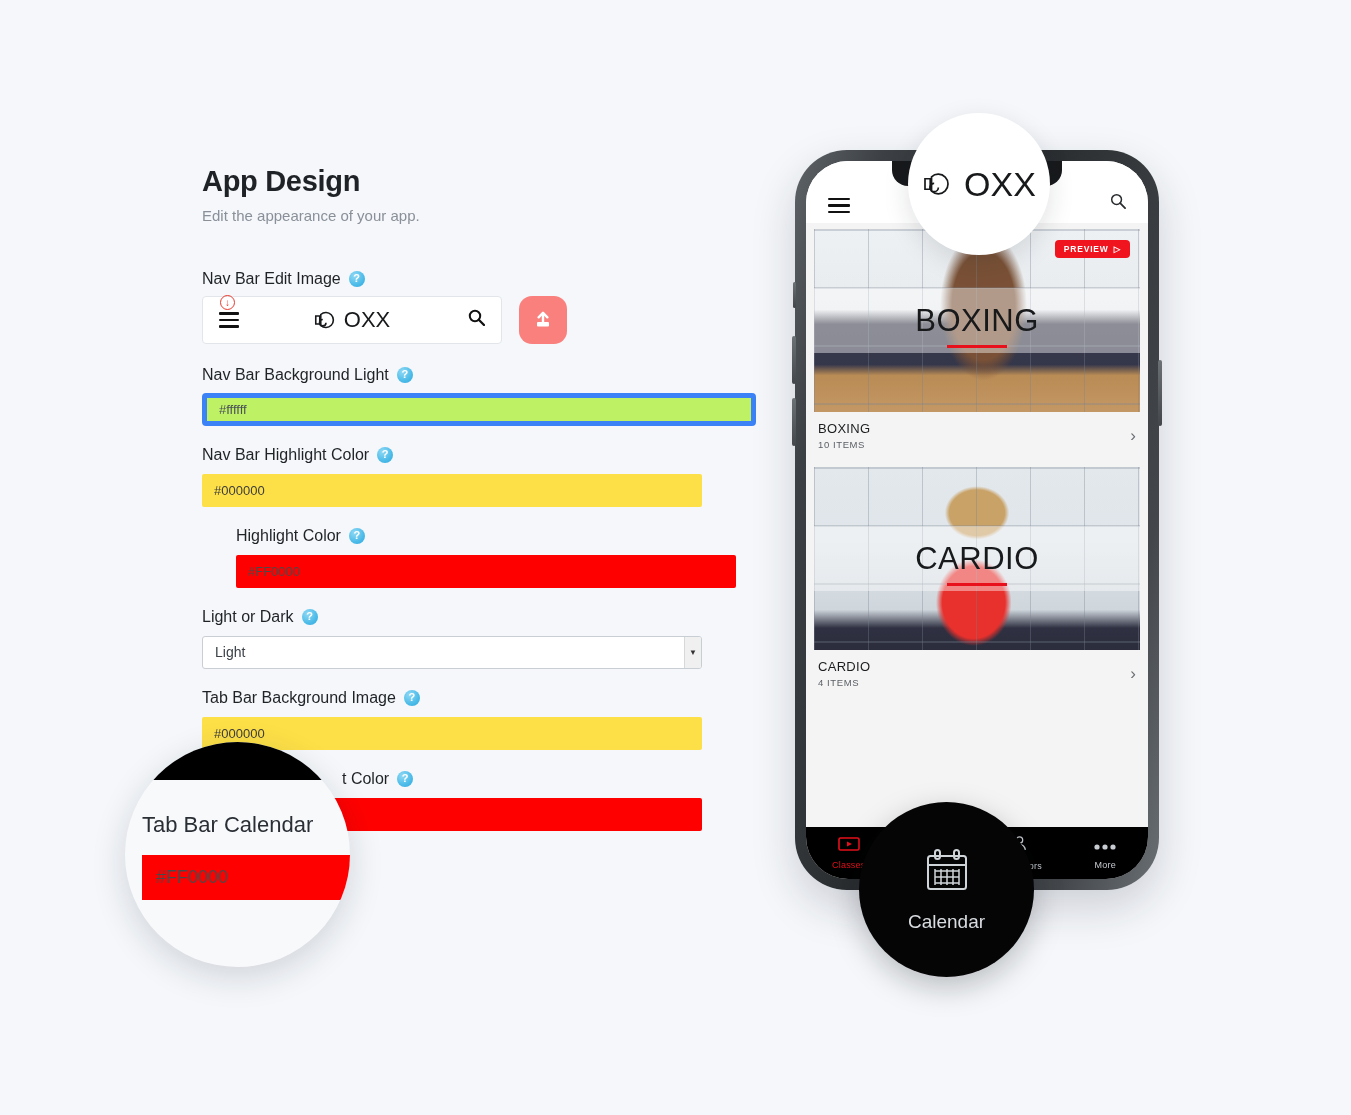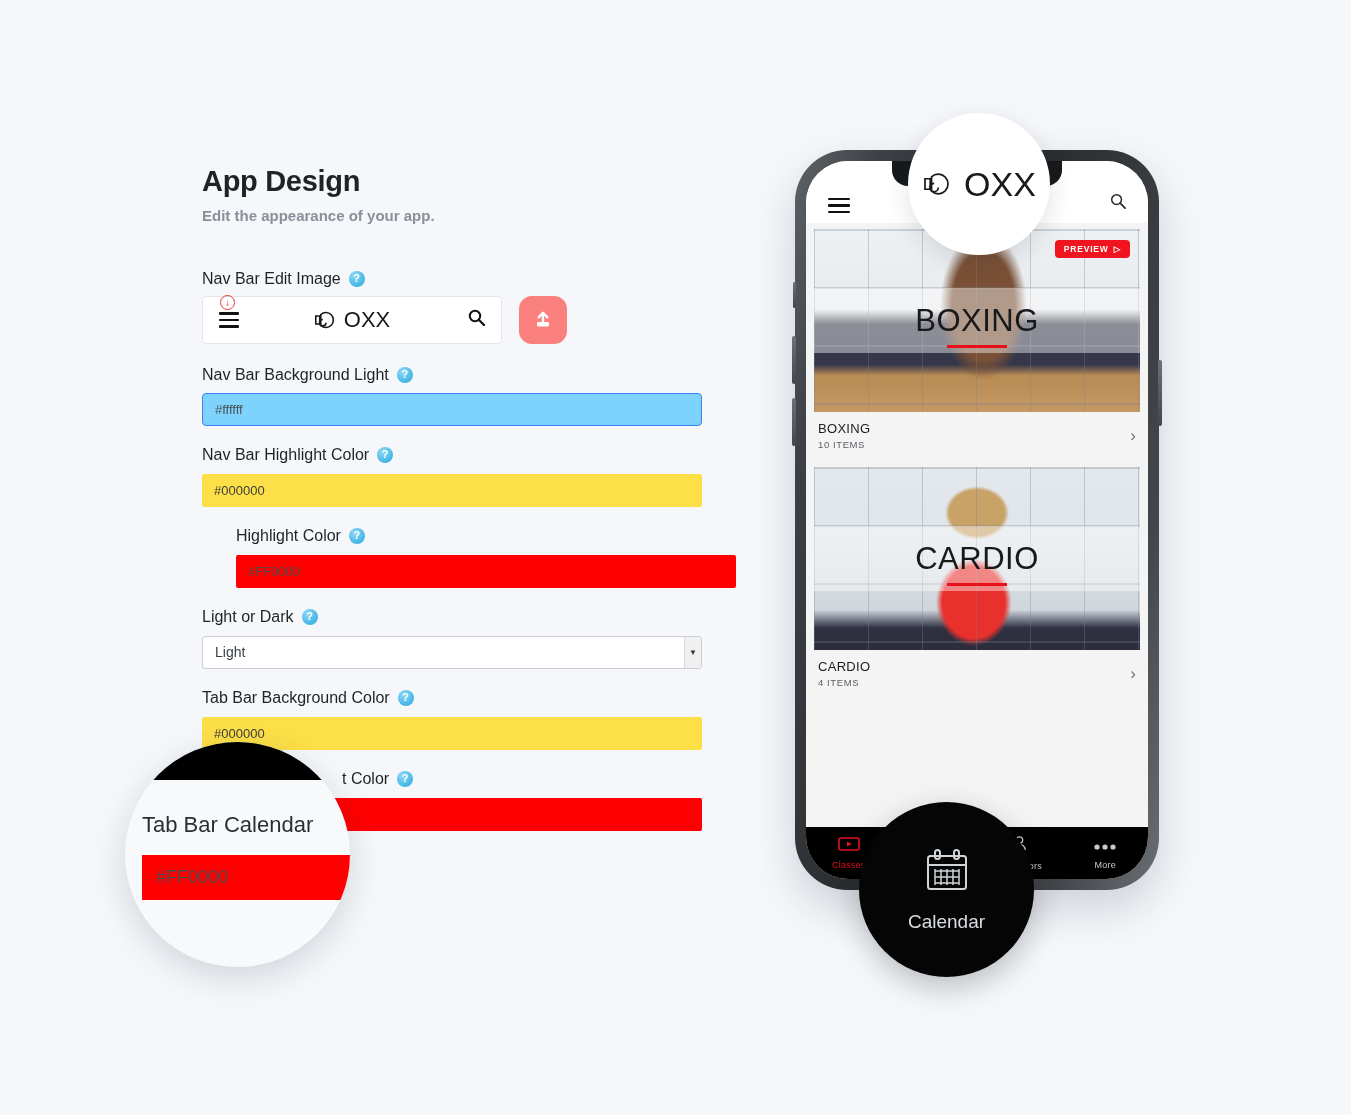--- a/index.html
+++ b/index.html
@@ -10,38 +10,38 @@
     overflow: hidden;
   }
   .page { position: relative; width: 1351px; height: 1115px; }
 
   
   .form-col { position: absolute; left: 202px; top: 164px; width: 510px; }
   .page-title {
     font-size: 29px; font-weight: bold; color: #1f2226;
     letter-spacing: -0.3px; line-height: 1.2;
   }
-  .page-sub { font-size: 15px; color: #8a9099; margin-top: 8px; font-weight: bold; }
+  .page-sub { font-size: 15px; color: #8a9099; margin-top: 8px; }
 
   .field { margin-top: 0; }
   .field-label-row { display: flex; align-items: center; gap: 8px; }
   .field-label { font-size: 16px; color: #1f2226; }
   .field-hint { font-size: 12.5px; color: #a3a9b1; margin-top: 2px; }
 
   .help-icon {
     width: 16px; height: 16px; border-radius: 50%;
     background: radial-gradient(circle at 35% 30%, #8fd9f5 0%, #4cbbe8 60%, #2fa8dd 100%);
     color: #fff; font-size: 11px; font-weight: bold;
     display: flex; align-items: center; justify-content: center;
     line-height: 1; font-family: "Liberation Sans", sans-serif;
   }
 
   .text-input {
-    width: 500px; height: 33px; border: 1px solid #3b82f6;
-    border-radius: 4px; background: #7dd3fc;
+    width: 554px; height: 33px; border: 5px solid #3b82f6;
+    border-radius: 4px; background: #bef264;
     font-size: 13px; color: #4a5158;
     padding: 0 12px; display: flex; align-items: center;
     font-family: "Liberation Sans", sans-serif;
   }
   .color-input {
     width: 500px; height: 33px; border: none; border-radius: 2px;
     font-size: 13px; padding: 0 12px; display: flex; align-items: center;
     font-family: "Liberation Sans", sans-serif;
   }
   .color-input.black { background: #fde047; color: #3d3d3d; }
@@ -299,21 +299,21 @@
         <span class="help-icon">?</span>
       </div>
       <div class="select-box" style="margin-top:10px;">
         <span>Light</span>
         <span class="select-arrow">▼</span>
       </div>
     </div>
 
     <div class="field" style="margin-top:20px;">
       <div class="field-label-row">
-        <span class="field-label">Tab Bar Background Color</span>
+        <span class="field-label">Tab Bar Background Image</span>
         <span class="help-icon">?</span>
       </div>
       <div class="color-input black" style="margin-top:10px;">#000000</div>
     </div>
 
     <div class="field" style="margin-top:20px;">
       <div class="field-label-row" style="padding-left:140px;">
         <span class="field-label">t Color</span>
         <span class="help-icon">?</span>
       </div>

